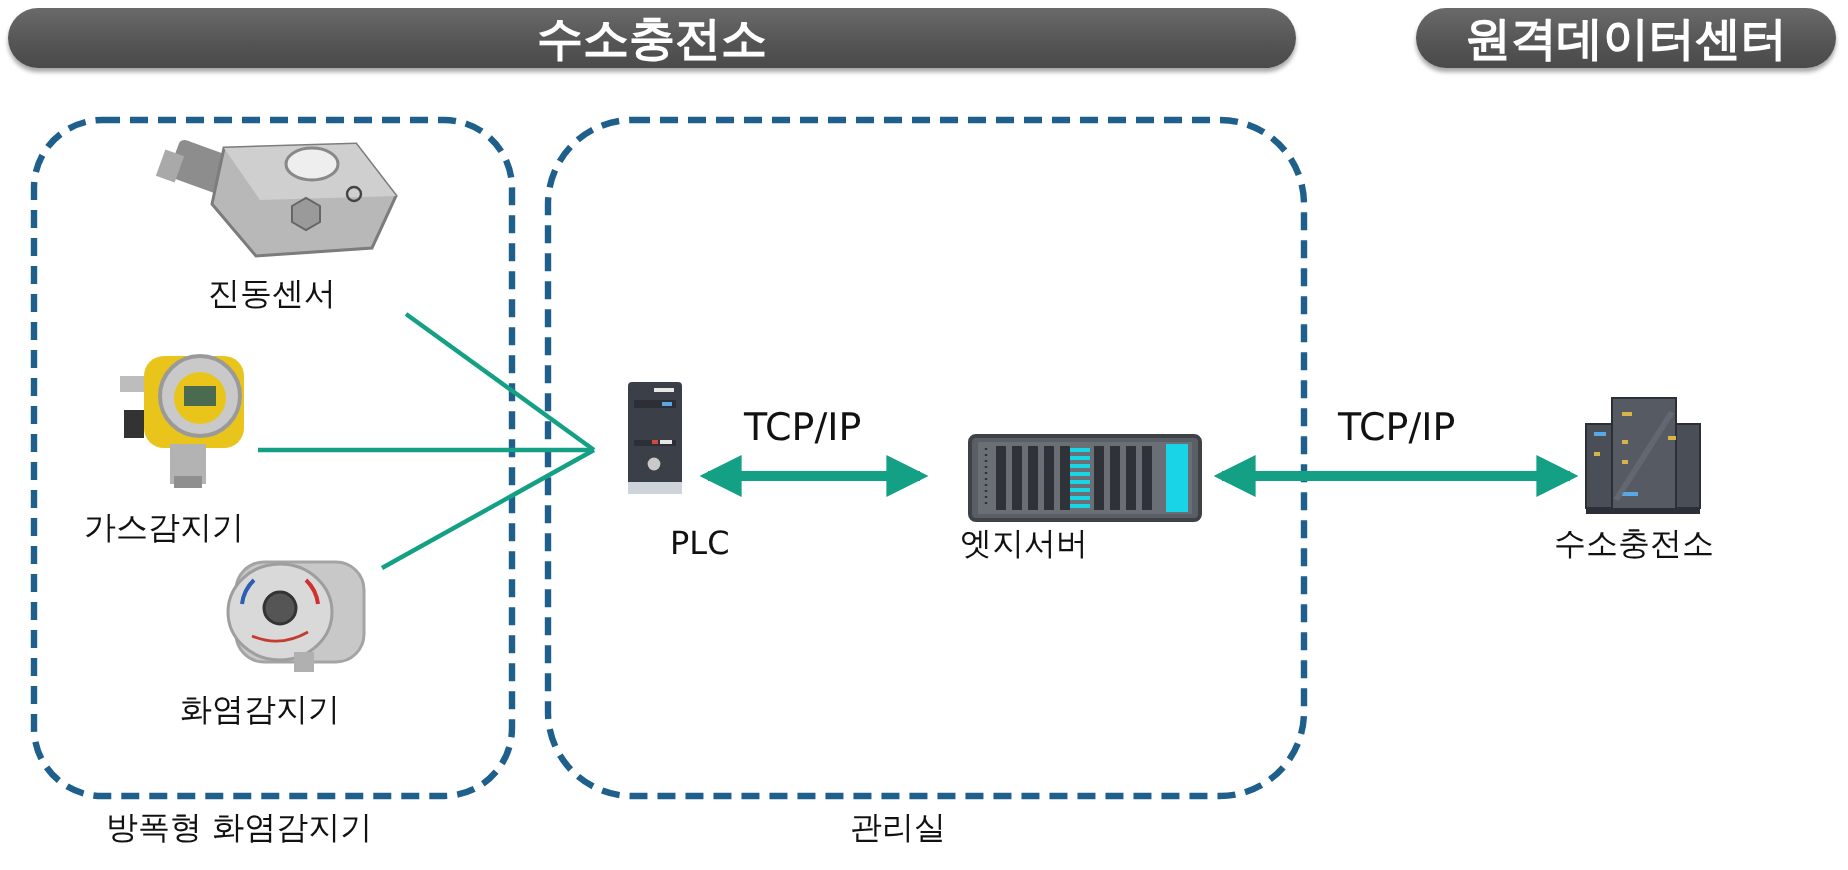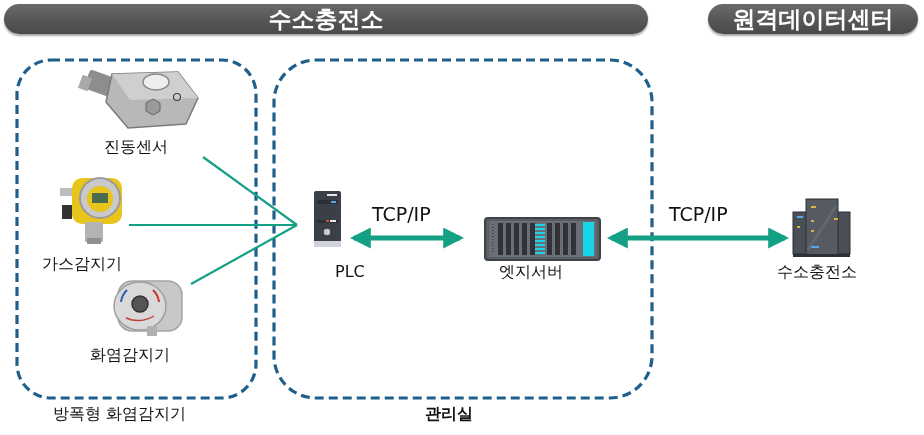--- a/index.html
+++ b/index.html
@@ -130,17 +130,17 @@
     <path d="M808,250 L836,206" stroke="#6b7079" stroke-width="3" opacity="0.6"></path>
     <rect x="793" y="254" width="57" height="3" fill="#2c2f35"></rect>
   </g>
 </svg>
 
 <div class="lbl" style="left:104px; top:139px;">진동센서</div>
 <div class="lbl" style="left:42px; top:256px;text-align:right;">가스감지기</div>
 <div class="lbl" style="left:90px; top:347px;">화염감지기</div>
 <div class="lbl" style="left:307px; top:264px;margin-left:28px;">PLC</div>
 <div class="lbl proto" style="left:372px; top:205px;">TCP/IP</div>
-<div class="lbl" style="left:499px; top:264px;">엣지서버</div>
+<div class="lbl" style="left:480px; top:264px;">엣지서버</div>
 <div class="lbl proto" style="left:669px; top:205px;">TCP/IP</div>
 <div class="lbl" style="left:777px; top:264px;">수소충전소</div>
 <div class="lbl" style="left:53px; top:406px;">방폭형 화염감지기</div>
-<div class="lbl" style="left:425px; top:406px;font-weight:bold;">관리실</div>
+<div class="lbl" style="left:425px; top:406px;">관리실</div>
 
 </body></html>

